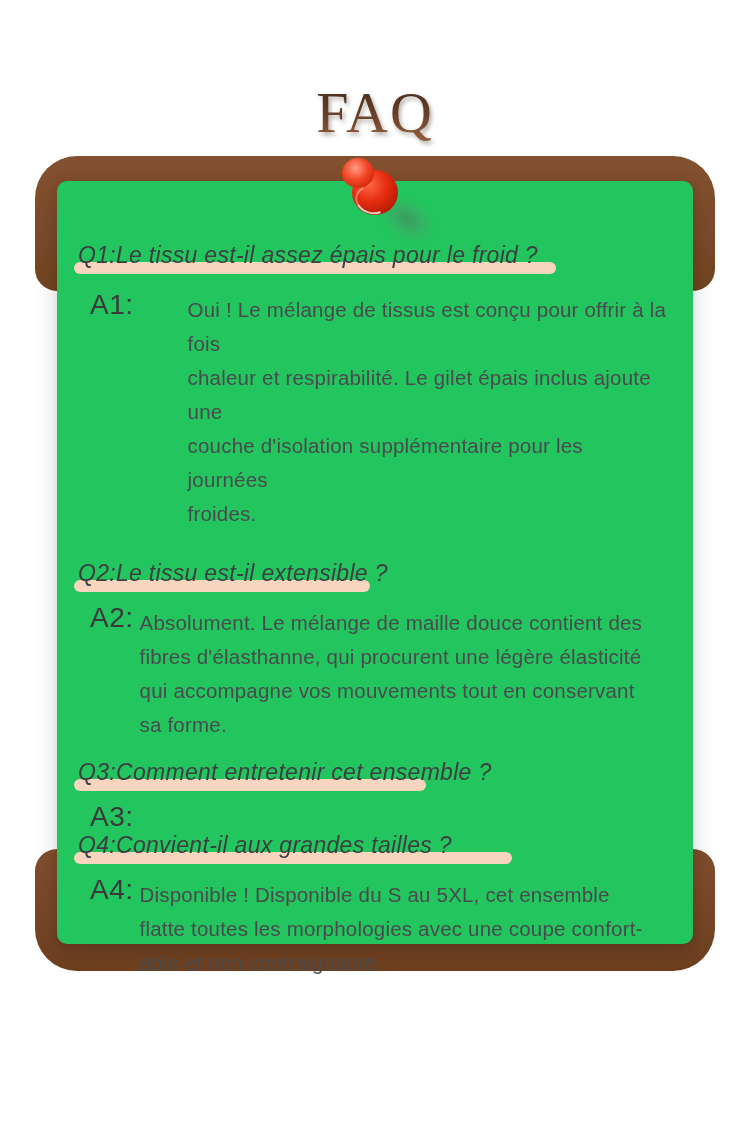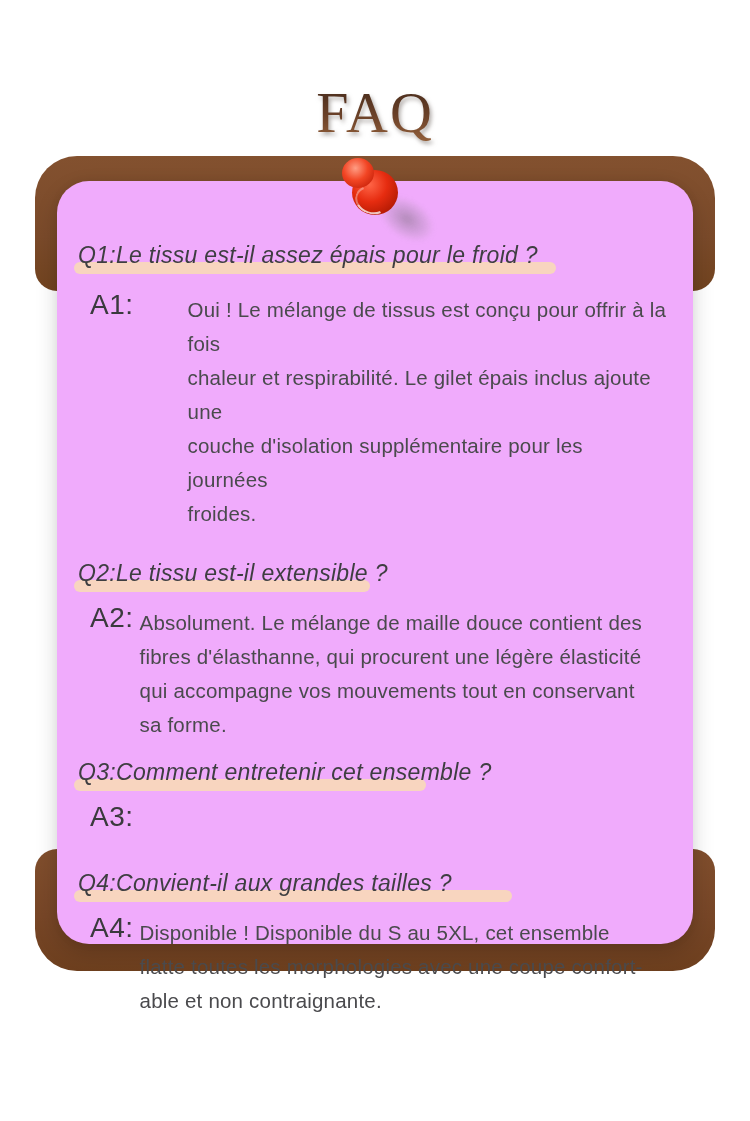--- a/index.html
+++ b/index.html
@@ -36,22 +36,22 @@
     border-radius:42px 42px 22px 22px;
   }
   .frame-bottom {
     bottom:0; height:122px;
     background:linear-gradient(180deg,#804e2d 0%, #774627 55%, #6d3f1e 100%);
     border-radius:22px 22px 42px 42px;
   }
   .card {
     position:absolute; z-index:1;
     top:25px; left:22px; right:22px; bottom:27px;
-    background:#f0abfc;
-    border-radius:32px;
+    background:#22c55e;
+    border-radius:10px;
     box-shadow:0 8px 22px rgba(0,0,0,.16), 0 0 10px rgba(0,0,0,.06);
     padding:60px 25px 0 21px;
   }
 
   
   .pin { position:absolute; left:285px; top:-23px; width:130px; height:110px; z-index:3; pointer-events:none; }
   .pin-shadow {
     position:absolute; left:26px; top:36px; width:78px; height:50px;
     background:radial-gradient(ellipse closest-side, rgba(95,95,95,.42), rgba(125,125,125,.16) 55%, rgba(150,150,150,0) 78%);
     transform:rotate(33deg);
@@ -72,21 +72,21 @@
   }
   .pin-knob {
     position:absolute; left:0; top:0; width:32px; height:30px; border-radius:50%;
     background:radial-gradient(circle at 42% 34%, #ff9d84 0%, #f24524 45%, #c72109 85%, #a71a05 100%);
   }
 
   
   .faq-item { position:relative; }
   .faq-item.item-2 { margin-top:28px; }
   .faq-item.item-3 { margin-top:16px; }
-  .faq-item.item-4 { margin-top:38px; }
+  .faq-item.item-4 { }
 
   .question { position:relative; display:block; height:34px; }
   .q-text {
     position:relative; z-index:1;
     font-style:italic;
     font-weight:400;
     font-size:23px;
     letter-spacing:.3px;
     color:#3e3e41;
   }

